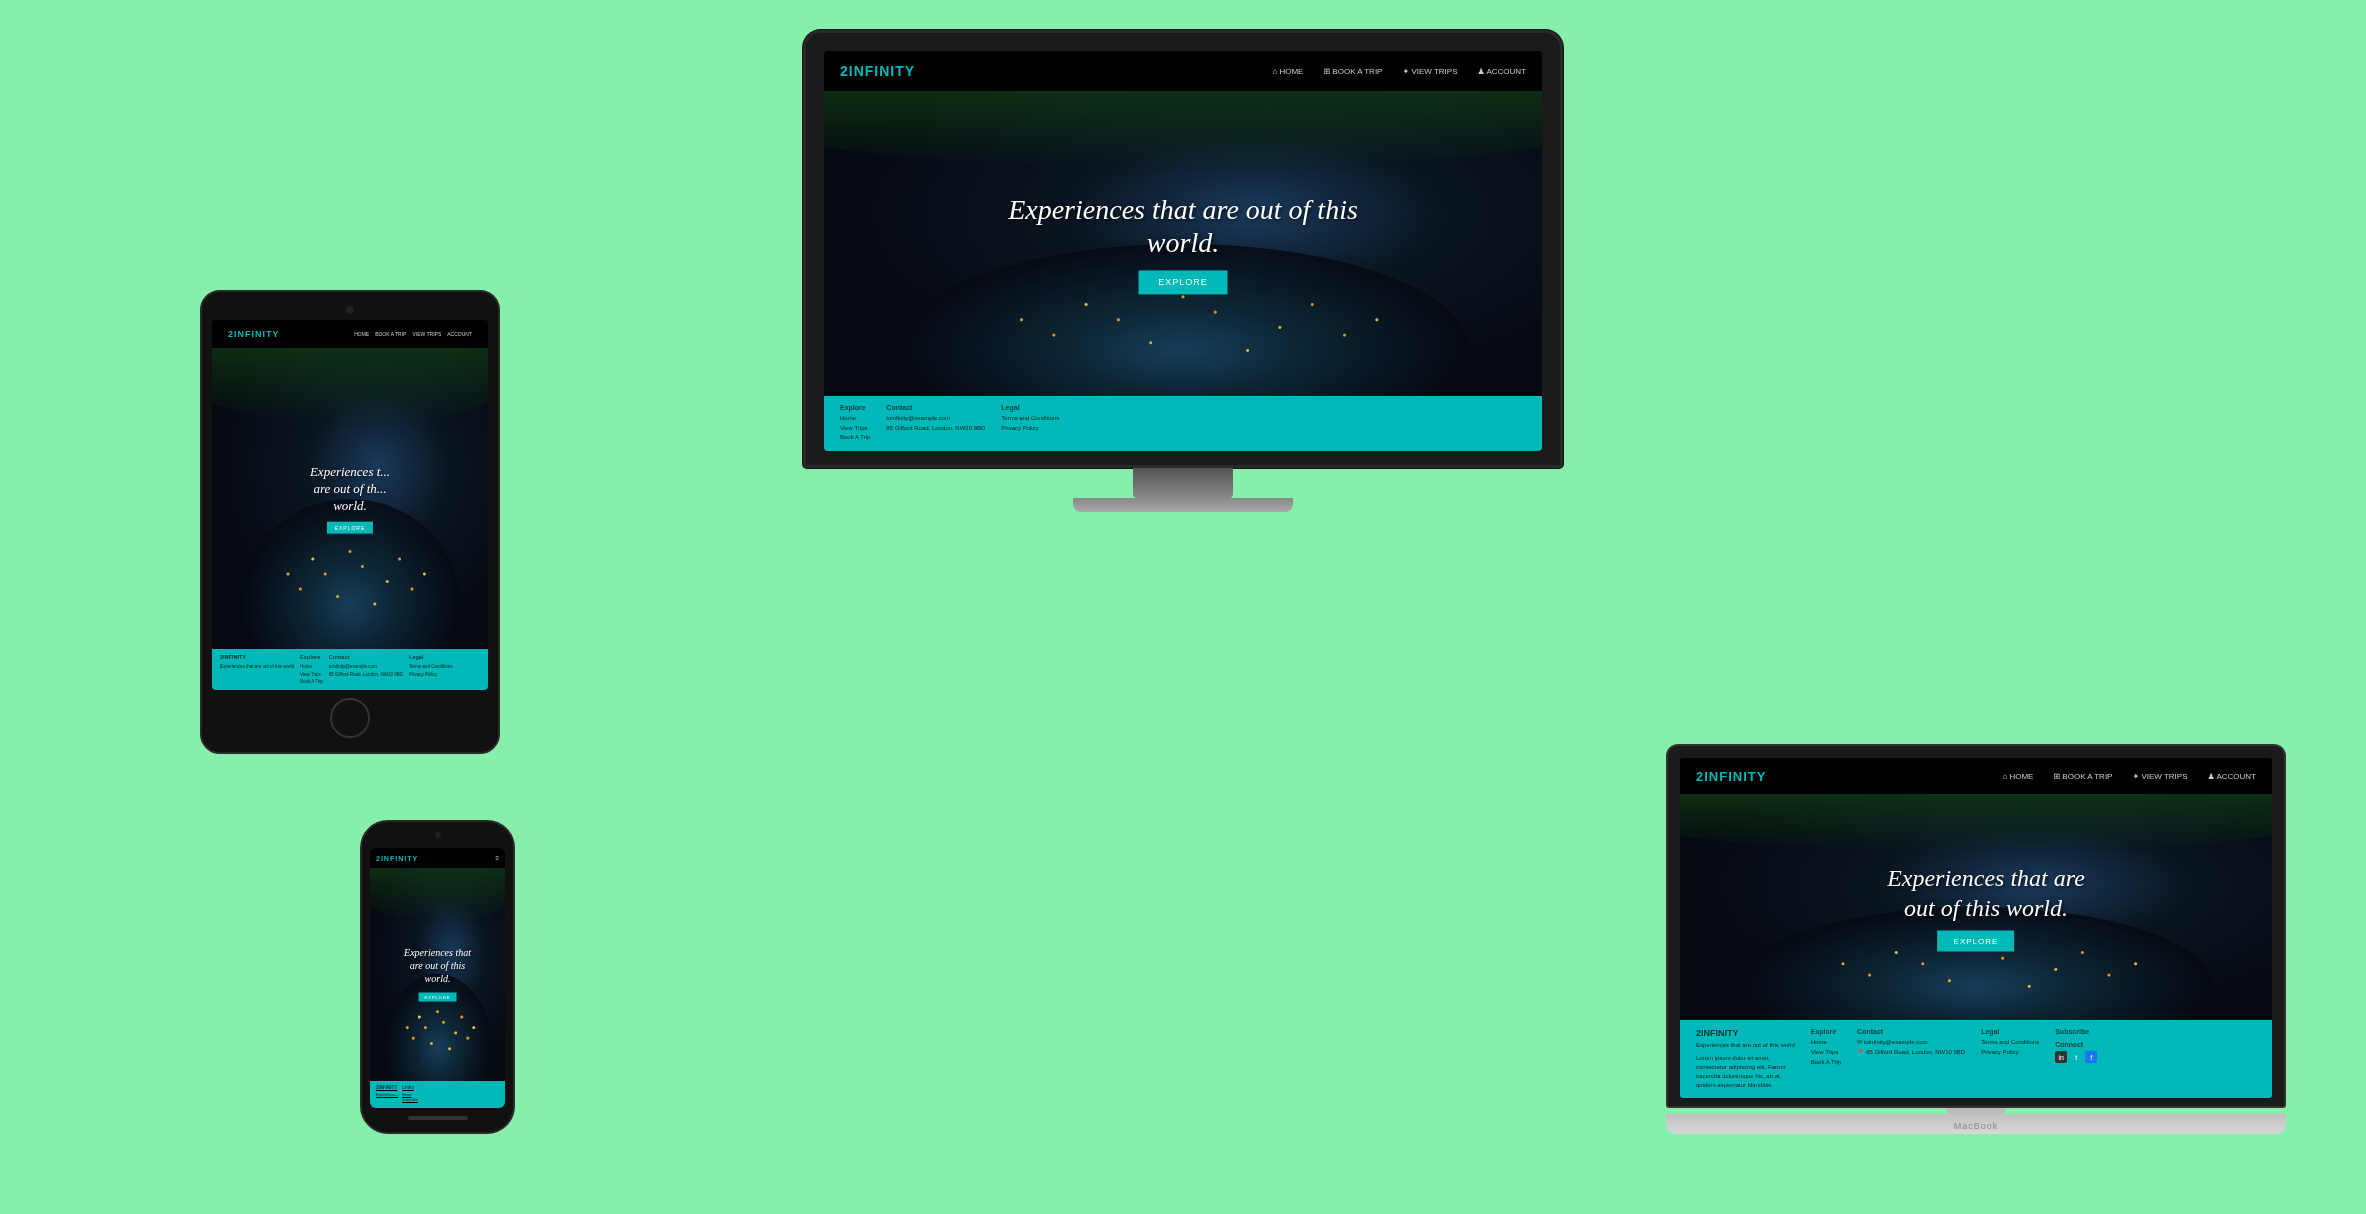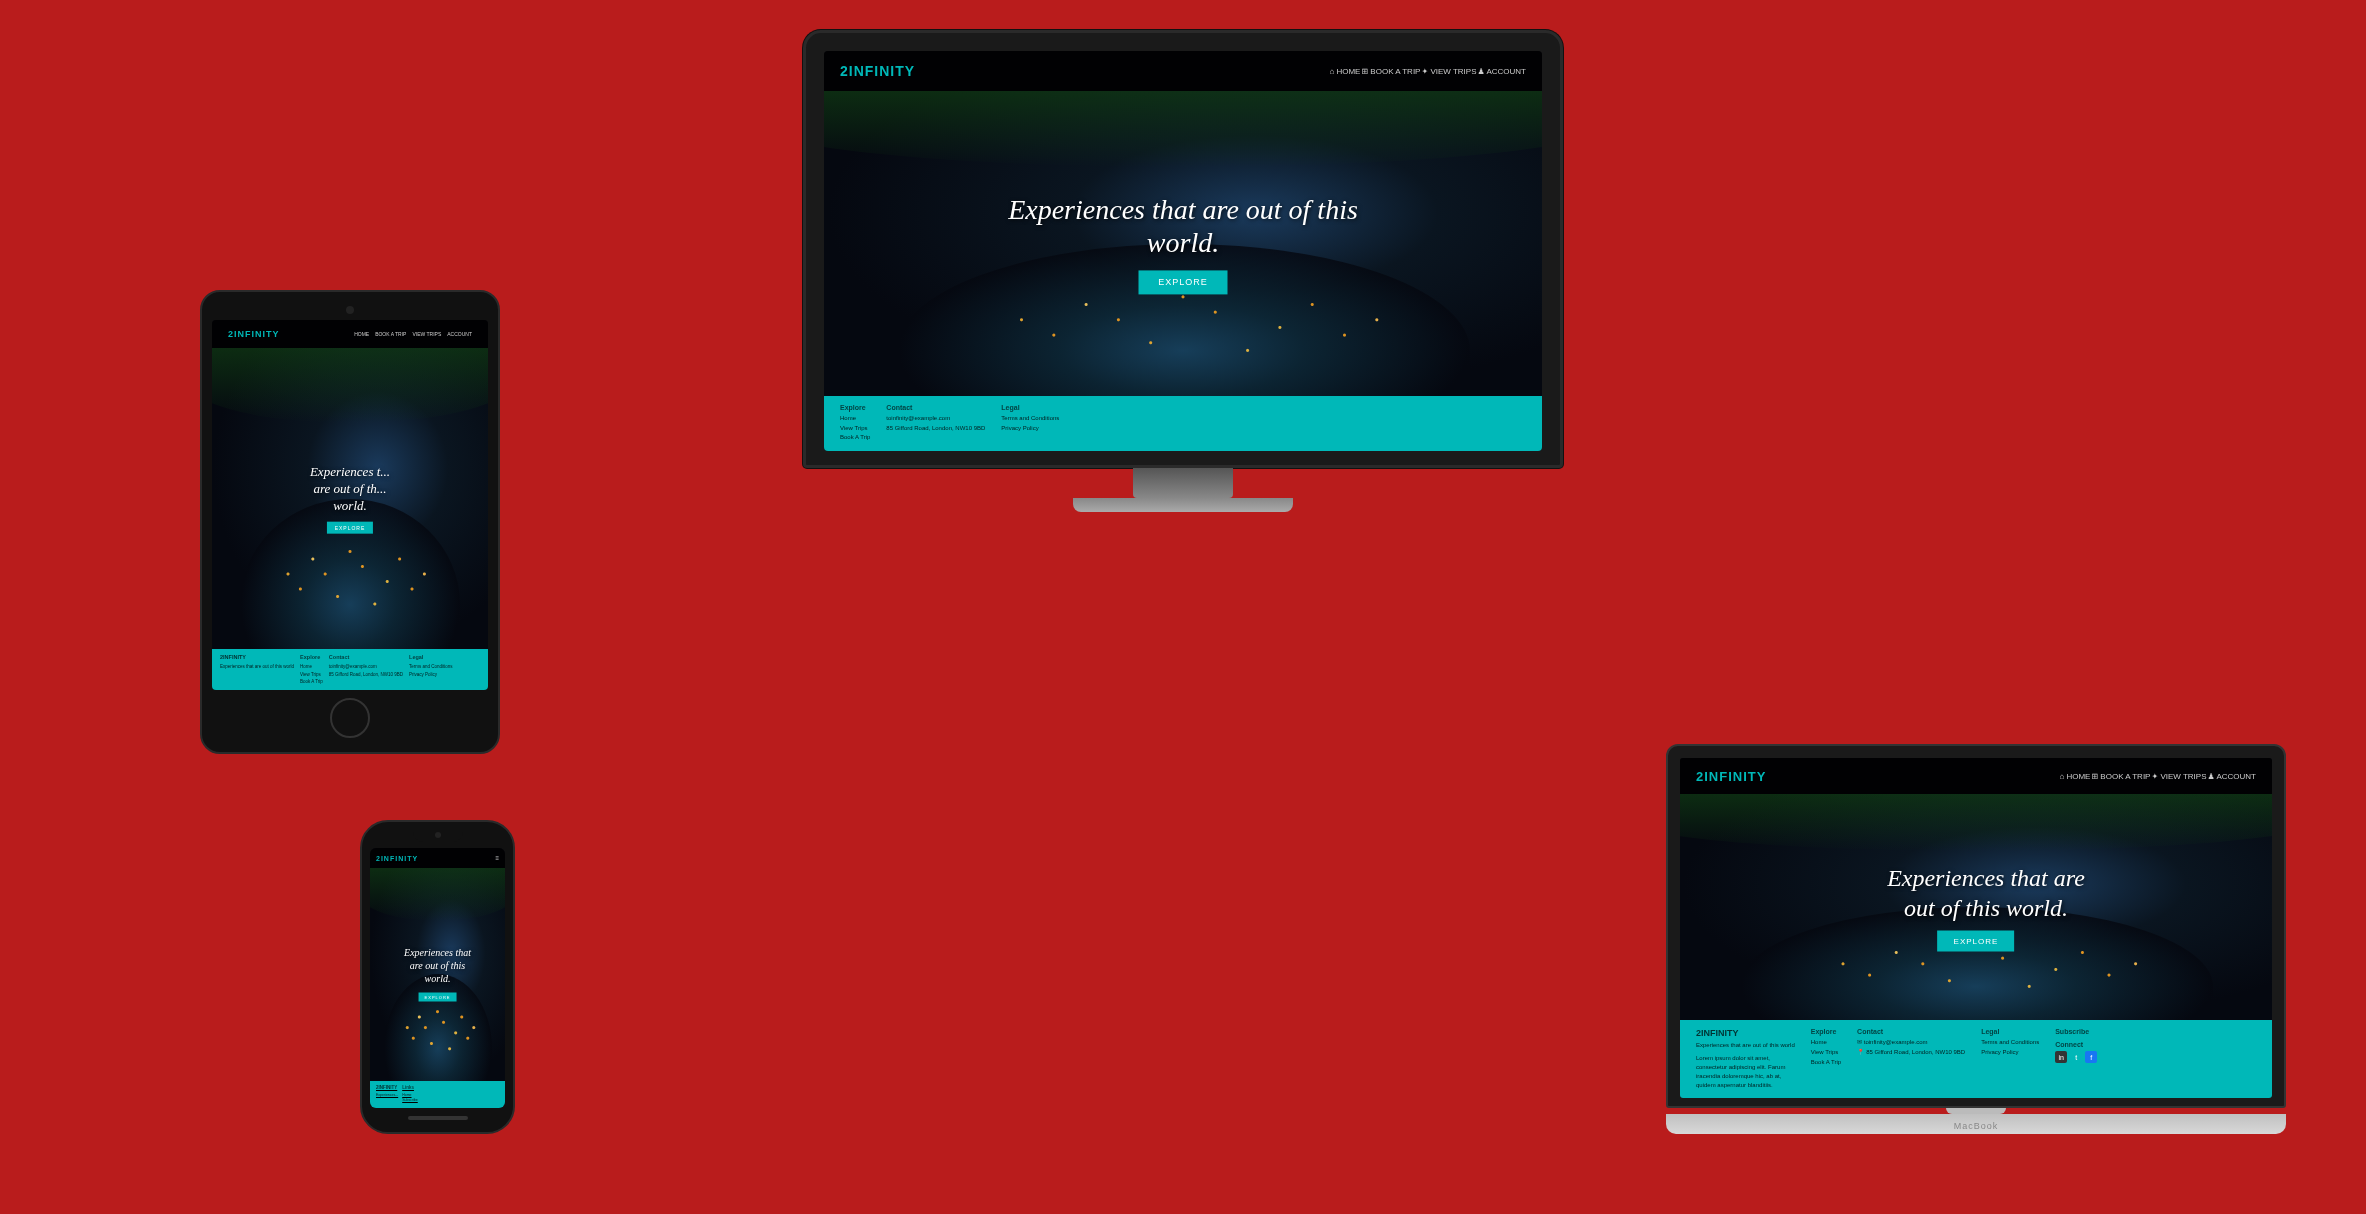--- a/index.html
+++ b/index.html
@@ -12,21 +12,21 @@
       overflow: hidden;
       display: flex;
       align-items: center;
       justify-content: center;
     }
 
     .scene {
       width: 2366px;
       height: 1214px;
       position: relative;
-      background: #b91c1c;
+      background: #86efac;
       display: flex;
       align-items: center;
       justify-content: center;
     }
 
     
     .monitor {
       position: absolute;
       top: 30px;
       left: 50%;
@@ -224,21 +224,21 @@
       font-weight: bold;
       letter-spacing: 1px;
     }
 
     .site-logo span {
       color: #00b8b8;
     }
 
     .site-nav-links {
       display: flex;
-      gap: 1px;
+      gap: 20px;
       font-size: 8px;
       color: #ccc;
       list-style: none;
     }
 
     .site-hero {
       position: relative;
       flex: 1;
       overflow: hidden;
     }

